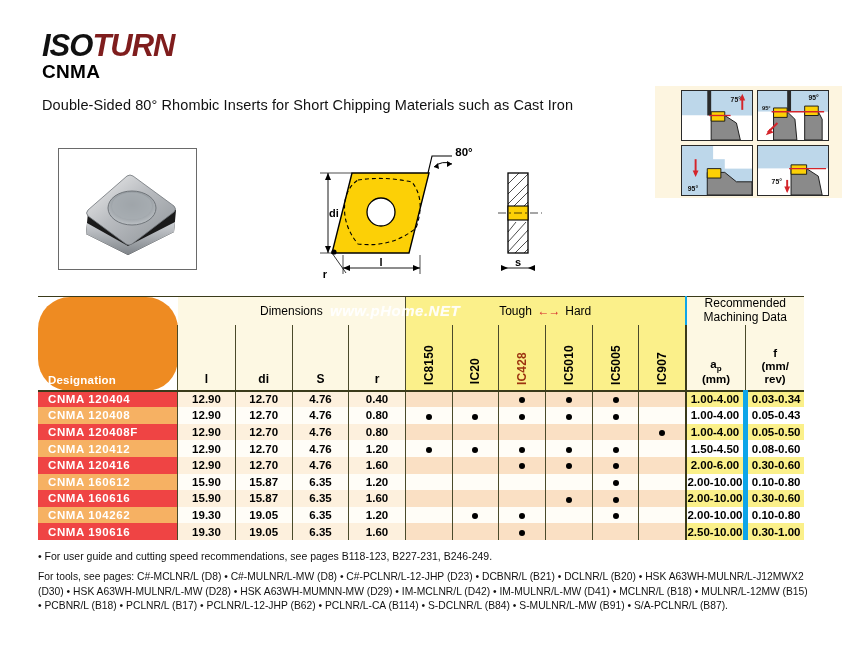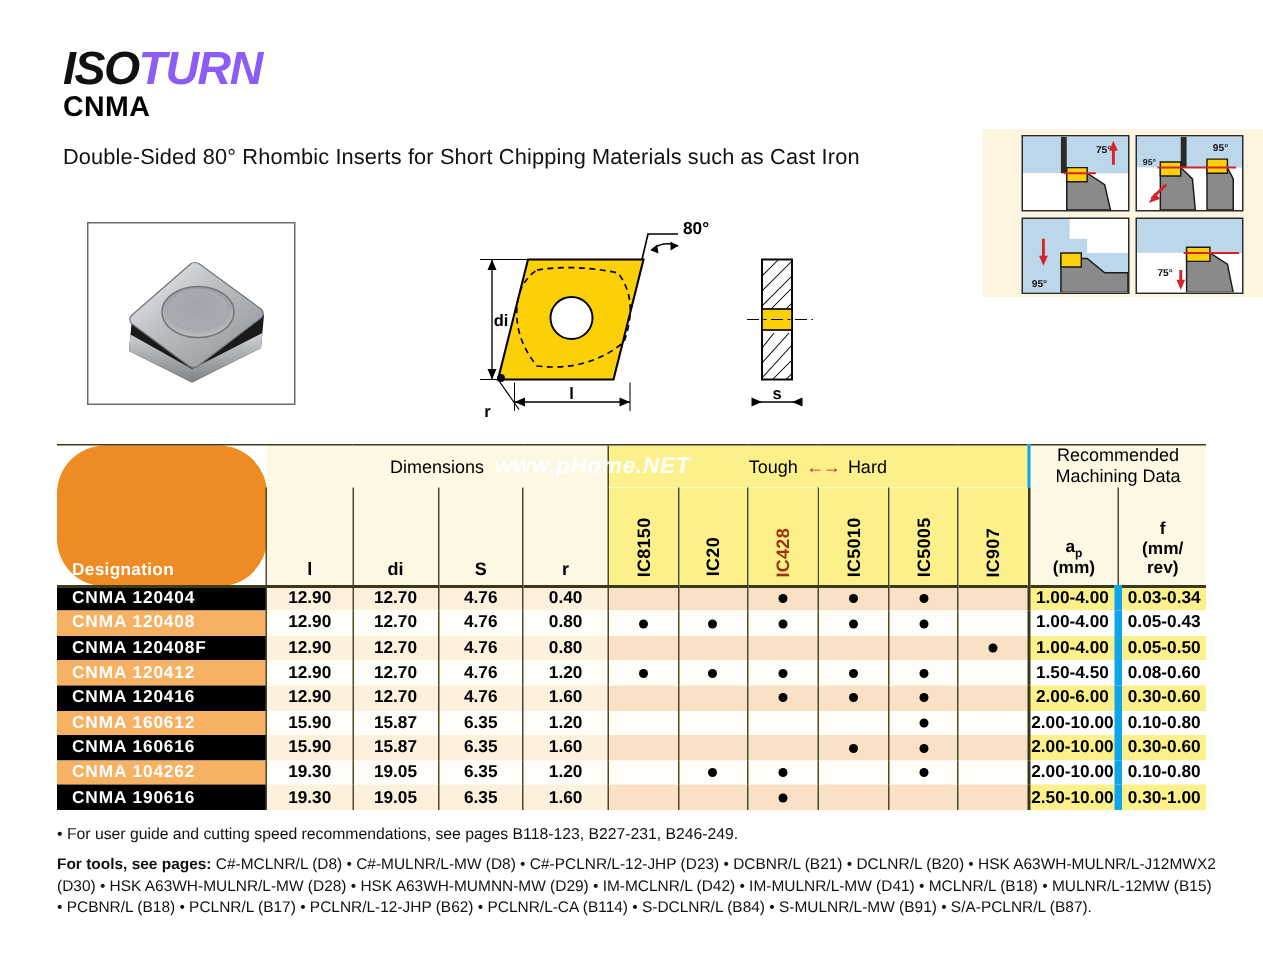--- a/index.html
+++ b/index.html
@@ -15,21 +15,21 @@
 
   
   .logo {
     position:absolute; left:42px; top:28px;
     font-family:"Liberation Sans", sans-serif;
     font-weight:bold; font-style:italic;
     font-size:31px; letter-spacing:-1px;
     white-space:nowrap;
   }
   .logo .iso { color:#111111; }
-  .logo .turn { color:#8b5cf6; }
+  .logo .turn { color:#7f1d1d; }
 
   .title-cnma {
     position:absolute; left:42px; top:61px;
     font-size:19px; font-weight:bold; letter-spacing:0.3px;
   }
   .subtitle {
     position:absolute; left:42px; top:97px;
     font-size:14.5px; font-weight:400; color:#111;
     letter-spacing:0.1px;
   }
@@ -117,21 +117,21 @@
   .hdr-apf {
     background:#fdf8e3; text-align:center; font-size:11.5px;
     font-weight:bold; vertical-align:bottom; padding-bottom:3px; height:66px;
     line-height:1.15;
   }
   .hdr-apf.lsep { border-left:2px solid #3a3a1a; }
   .hdr-apf.msep { border-left:1px solid #4a4a2a; }
   sub.pp { font-size:8px; font-weight:bold; }
 
   
-  tr.r-odd  td.d-desig { background:#000000; }
+  tr.r-odd  td.d-desig { background:#ef4444; }
   tr.r-even td.d-desig { background:#f6b163; }
   tr.r-odd  td.d-dim   { background:#fdf0dd; }
   tr.r-even td.d-dim   { background:#fffdf7; }
   tr.r-odd  td.d-grade { background:#fae0c4; }
   tr.r-even td.d-grade { background:#fffdf7; }
   tr.r-odd  td.d-mach  { background:#fbf08a; }
   tr.r-even td.d-mach  { background:#ffffff; }
 
   td.d-desig {
     color:#ffffff; font-weight:bold; font-size:11.5px;
@@ -170,21 +170,21 @@
   
   .foot-note {
     position:absolute; left:38px; top:550px;
     font-size:10.5px; color:#111;
   }
   .foot-tools {
     position:absolute; left:38px; top:570px; width:776px;
     font-size:10.3px; line-height:1.42; color:#111;
     text-align:left;
   }
-  .foot-tools b { font-weight:bold;margin-top:16px; }
+  .foot-tools b { font-weight:normal;margin-top:16px; }
 </style>
 </head>
 <body>
 
 <div class="logo">
   <span class="iso">ISO</span><span class="turn">TURN</span>
 </div>
 
 <div class="title-cnma">CNMA</div>
 <div class="subtitle">Double-Sided 80° Rhombic Inserts for Short Chipping Materials such as Cast Iron</div>

